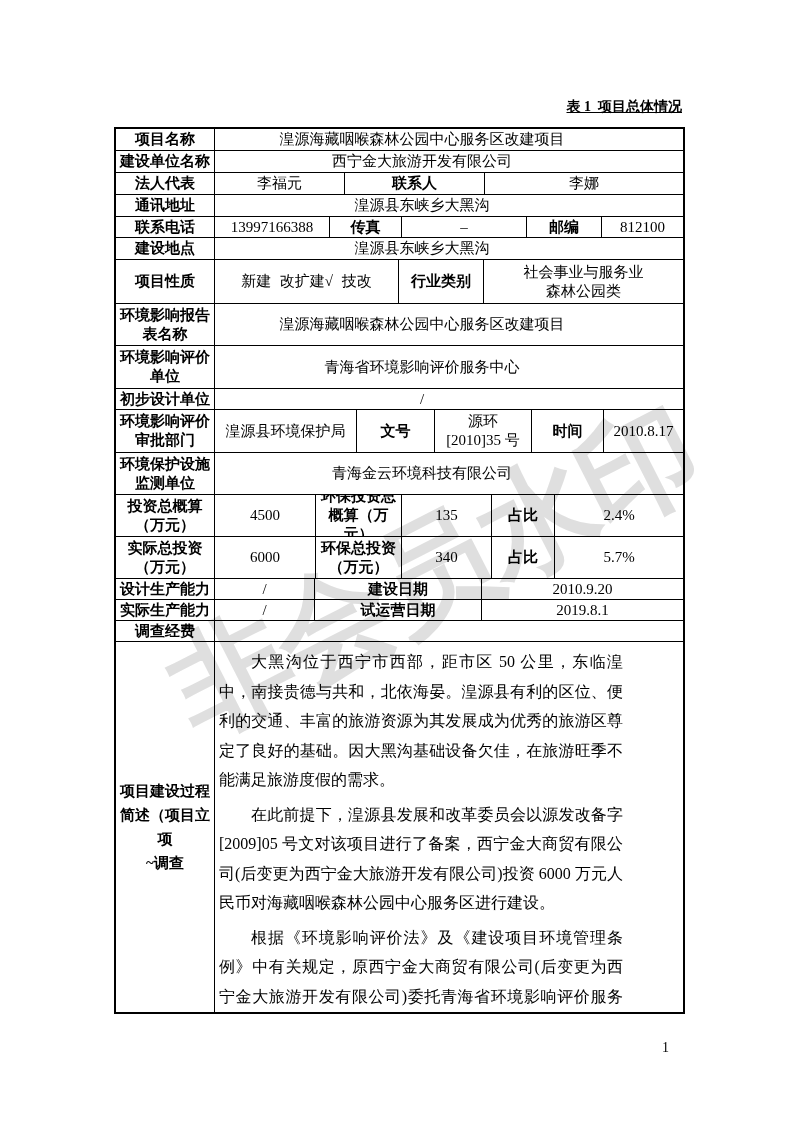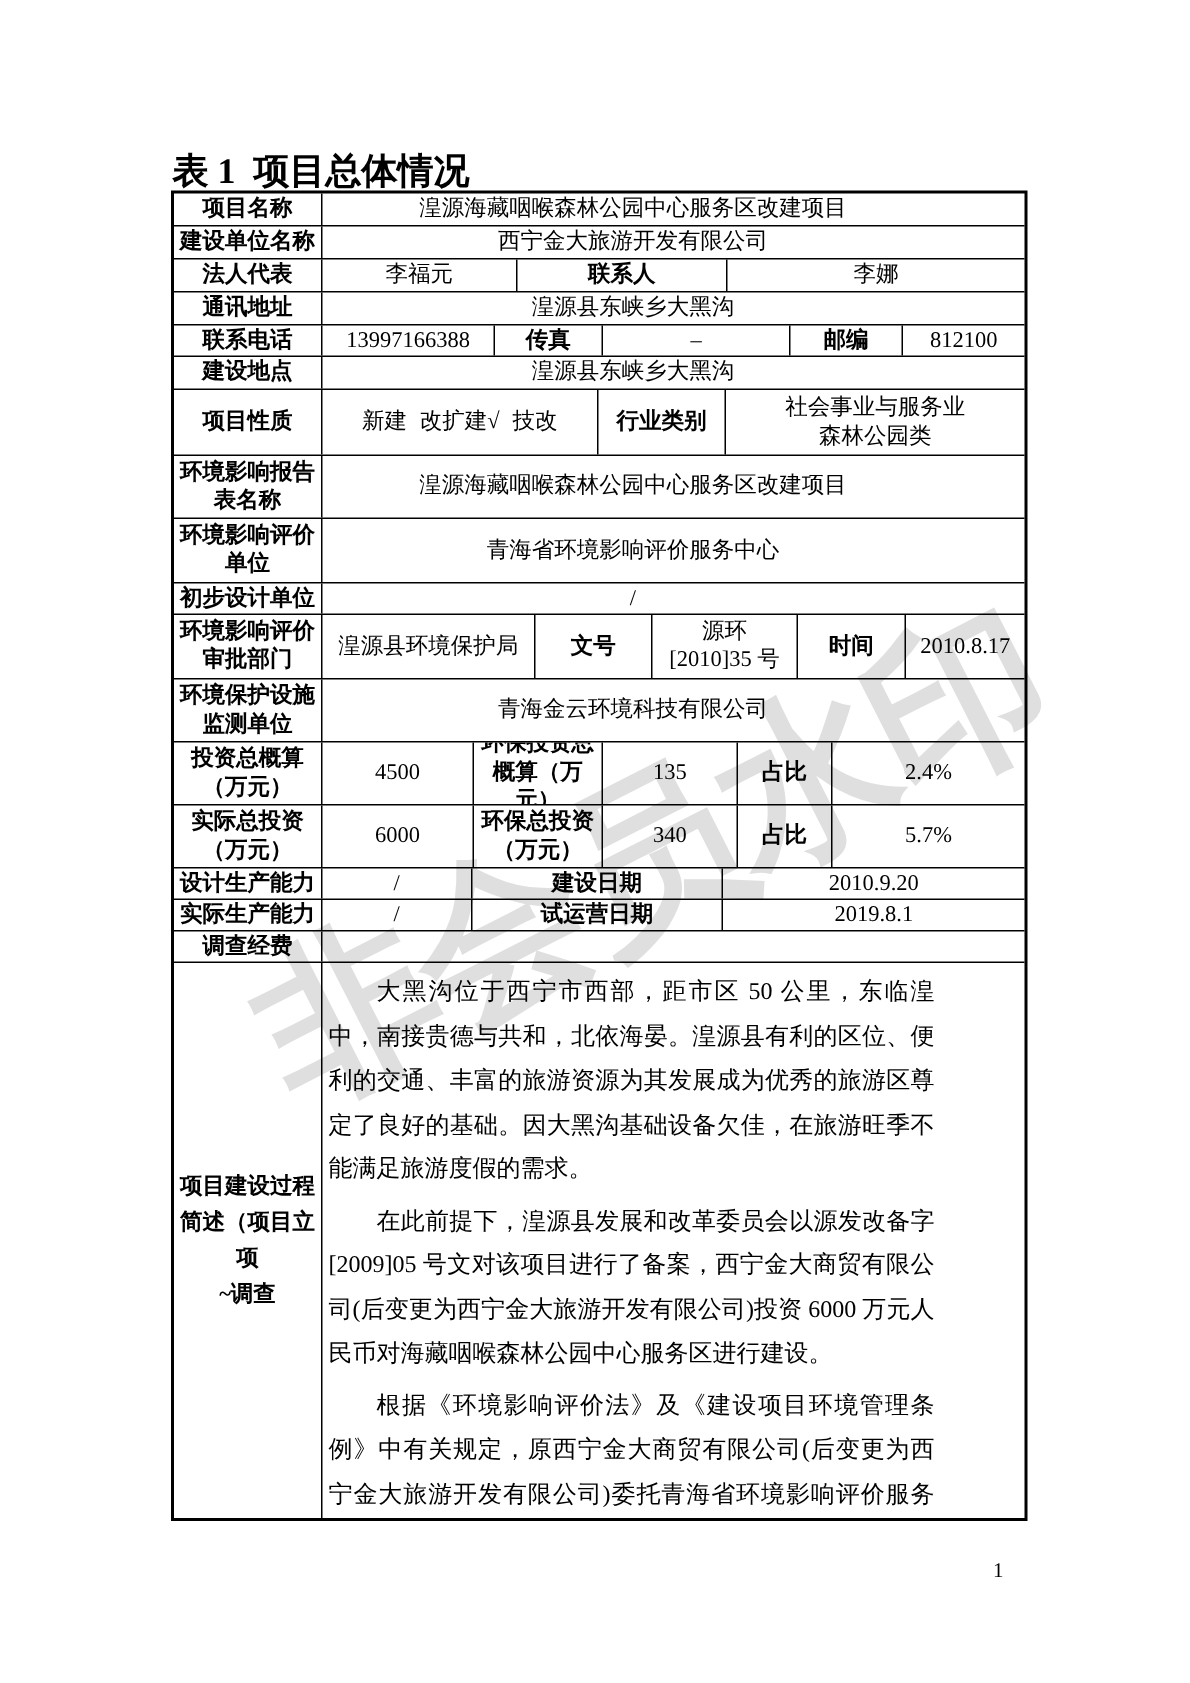--- a/index.html
+++ b/index.html
@@ -4,21 +4,21 @@
 <style>
   html,body{margin:0;padding:0;background:#fff;}
   .page{position:relative;width:793px;height:1122px;background:#fff;overflow:hidden;
         font-family:"Liberation Serif","DejaVu Serif",serif;color:#000;}
   .watermark{position:absolute;left:434px;top:573px;z-index:0;
         transform:translate(-50%,-50%) rotate(-27deg);
         font-family:"Liberation Sans","DejaVu Sans",sans-serif;
         font-size:118px;font-weight:bold;letter-spacing:-4px;
         color:rgba(150,150,150,0.30);white-space:nowrap;pointer-events:none;}
   .doc-title{position:absolute;left:115px;top:98px;width:567px;z-index:1;
-        text-align:left;font-weight:bold;font-size:24px;white-space:pre;}
+        text-align:right;font-weight:bold;font-size:14px;white-space:pre;text-decoration:underline;}
   .tbl{position:absolute;left:114px;top:127px;width:567px;z-index:1;
         border:2px solid #000;background:transparent;}
   .row{display:flex;border-top:1px solid #000;box-sizing:border-box;}
   .row.first{border-top:none;}
   .cell{border-left:1px solid #000;box-sizing:border-box;flex:0 0 auto;
         display:flex;align-items:center;justify-content:center;
         text-align:center;font-size:15px;line-height:1.25;padding:0 2px;overflow:hidden;}
   .cell.c1{border-left:none;}
   .lbl{font-weight:bold;}
   .stack{display:flex;flex-direction:column;justify-content:center;}

